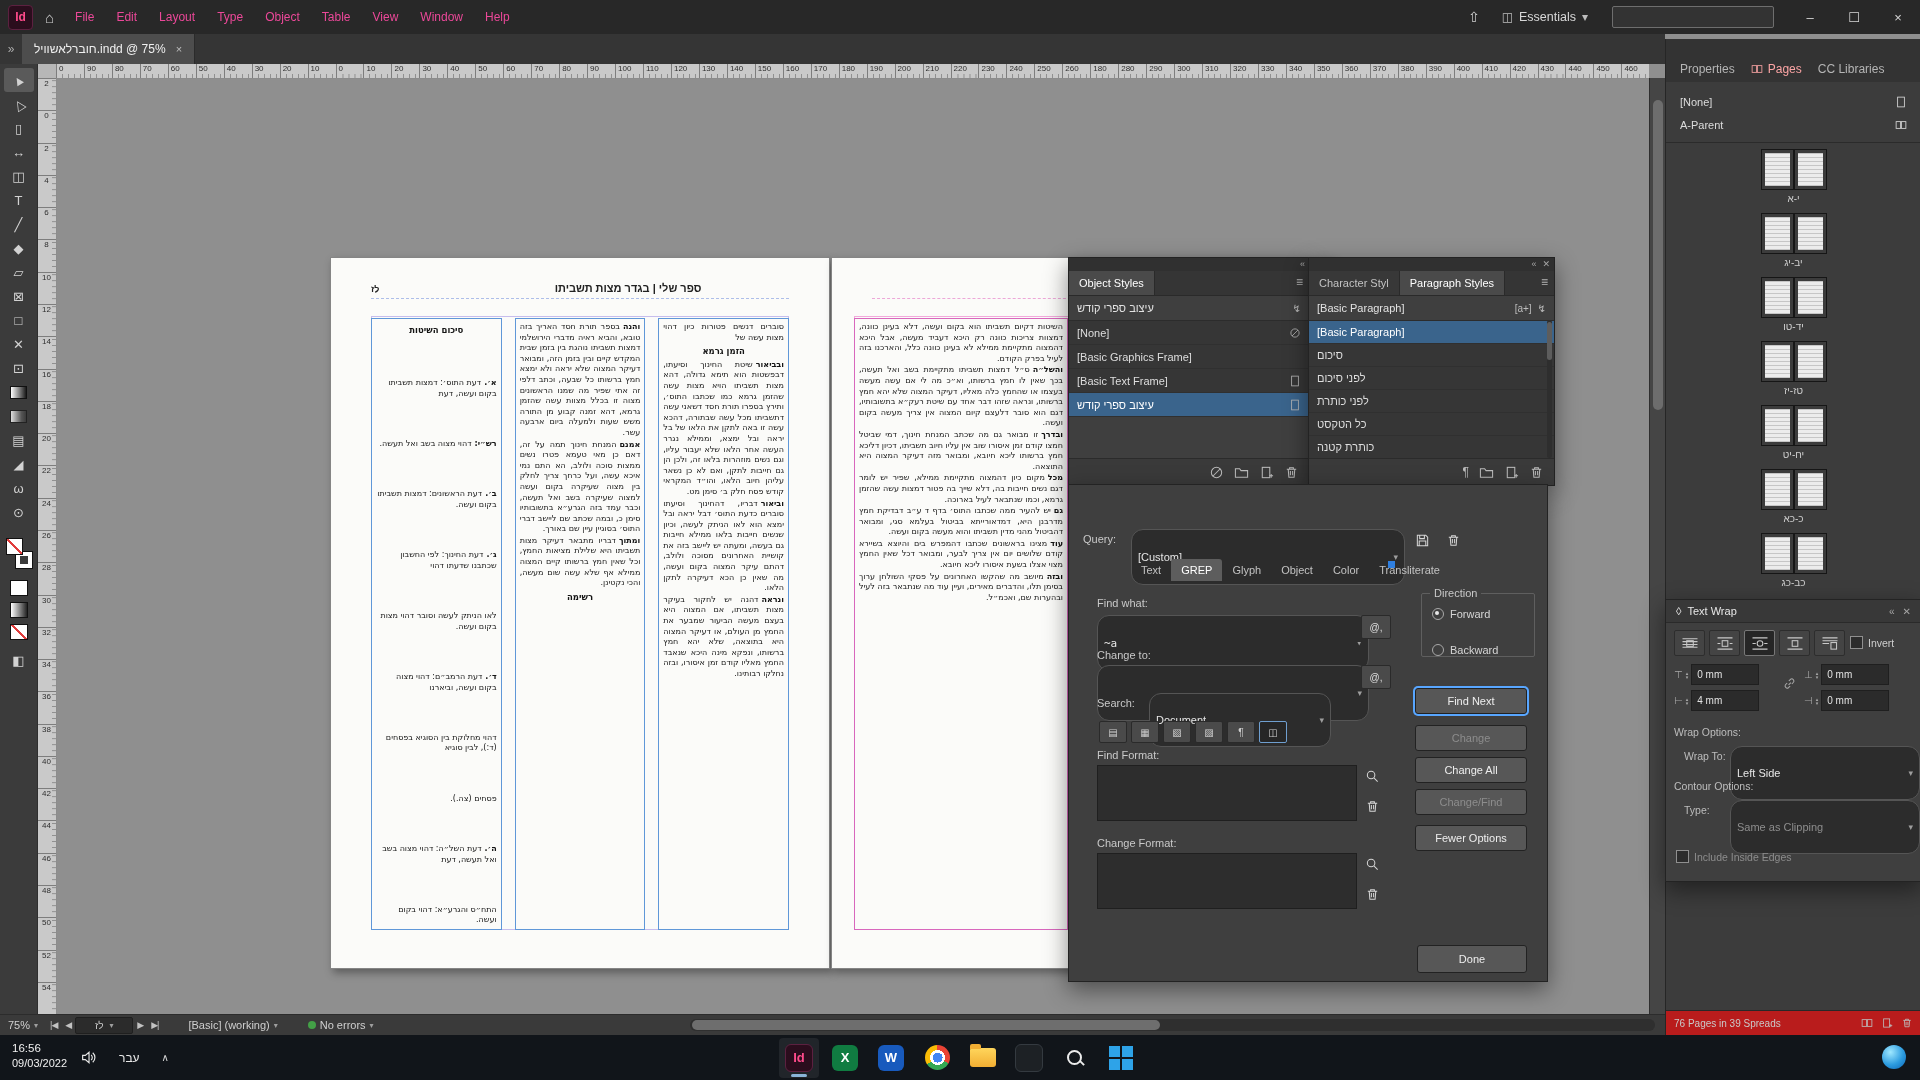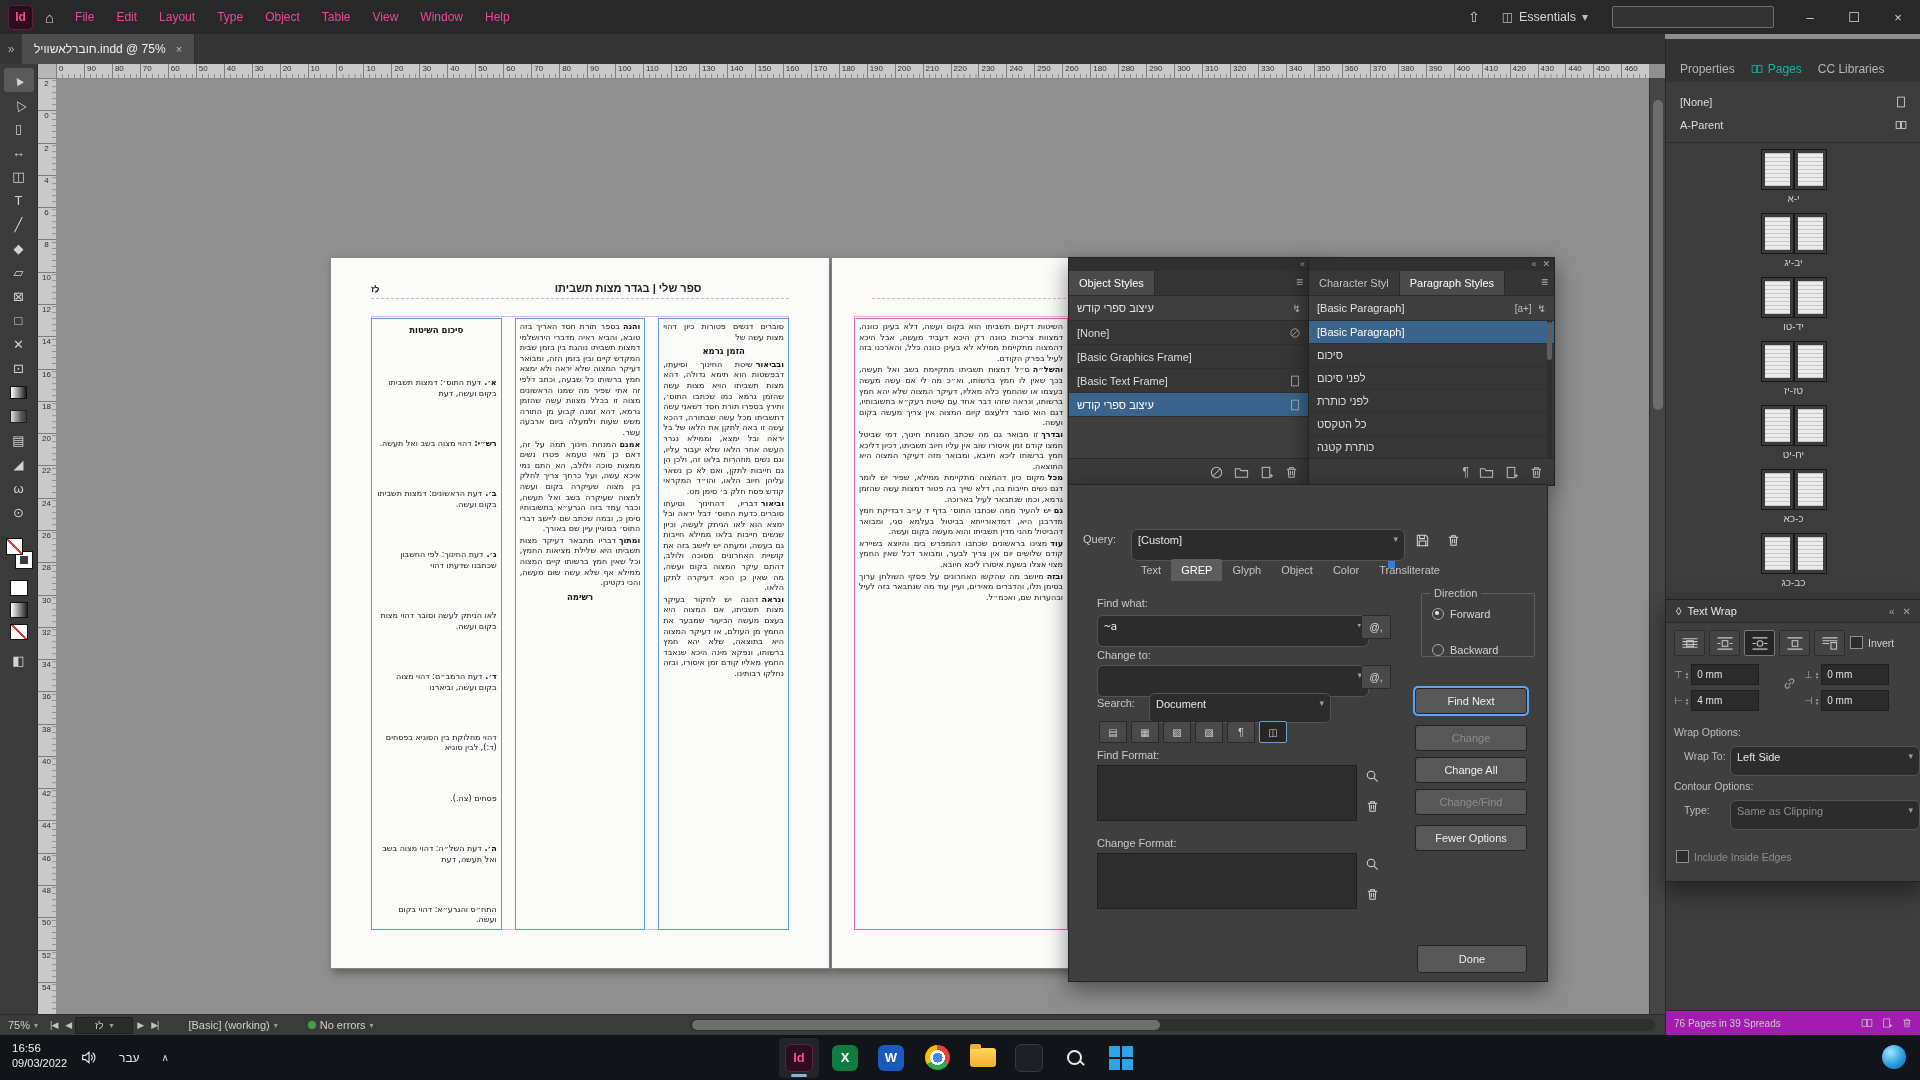--- a/index.html
+++ b/index.html
@@ -97,22 +97,22 @@
   .pbottom{position:absolute;left:0;right:0;bottom:0;height:26px;background:#3a3a3a;border-top:1px solid #2b2b2b;
            display:flex;align-items:center;justify-content:flex-end;gap:10px;padding:0 10px;color:#bdbdbd}
   .pscroll{position:absolute;right:2px;width:5px;background:#2e2e2e;border-radius:3px}
   .pscroll .th{position:absolute;left:0;right:0;top:2px;height:38px;background:#5d5d5d;border-radius:3px}
 
   
   .fc{left:1068px;top:484px;width:478px;height:496px;z-index:50}
   .fctitle{height:26px;display:flex;align-items:center;padding:0 12px;font-size:12px;color:#e8e8e8;border-bottom:1px solid #2c2c2c;background:#383838}
   .fctitle .box{margin-left:auto;width:11px;height:11px;border:1px solid #a8a8a8}
   .flabel{position:absolute;font-size:11px;color:#c9c9c9}
-  .dd{position:absolute;height:22px;background:#2c2c2c;border:1px solid #555;border-radius:6px;display:flex;align-items:flex-start;
-      padding:4px 6px;font-size:11px;color:#e6e6e6}
+  .dd{position:absolute;height:22px;background:#2c2c2c;border:1px solid #555;border-radius:12px;display:flex;align-items:center;
+      padding:16px 6px;font-size:11px;color:#e6e6e6}
   .dd .ar{margin-left:auto;color:#9e9e9e;font-size:9px;padding-left:6px}
   .fctabs{position:absolute;left:62px;top:74px;display:flex;height:22px}
   .ftab{padding:0 10px;display:flex;align-items:center;font-size:11px;color:#c2c2c2;border-radius:3px 3px 0 0}
   .ftab.sel{background:#5d5d5d;color:#fff}
   .qbadge{position:absolute;left:319px;top:76px;width:7px;height:7px;background:#2f7fe0}
   .atbtn{position:absolute;width:28px;height:22px;background:#4a4a4a;border:1px solid #2a2a2a;border-radius:2px;
          font-size:10px;color:#ddd;display:flex;align-items:center;justify-content:center}
   .dirbox{position:absolute;left:352px;top:108px;width:112px;height:62px;border:1px solid #5f5f5f;border-radius:2px}
   .dirleg{position:absolute;left:8px;top:-7px;background:#3f3f3f;padding:0 4px;font-size:11px;color:#c9c9c9}
   .dopt{position:absolute;left:10px;display:flex;align-items:center;gap:6px;font-size:11px;color:#d6d6d6}
@@ -126,32 +126,32 @@
   .sideic{position:absolute;color:#bdbdbd}
   .sicrow{position:absolute;left:30px;top:236px;display:flex;gap:4px}
   .sic{width:26px;height:20px;background:#4a4a4a;border:1px solid #2a2a2a;border-radius:2px;display:flex;align-items:center;
        justify-content:center;font-size:10px;color:#cfcfcf}
   .sic.sel{background:#262626;border-color:#6f9fd0}
 
   
   .dock{left:1665px;top:39px;width:255px;height:996px;background:#3c3c3c;border-left:1px solid #262626;z-index:20}
   .docktabs{height:37px;display:flex;align-items:flex-end;padding:0 8px 6px 14px;gap:16px;background:#333}
   .dtab{font-size:12px;color:#b5b5b5;display:flex;align-items:center;gap:5px}
-  .dtab.sel{color:#14b8a6}
+  .dtab.sel{color:#fca5a5}
   .prow{height:23px;display:flex;align-items:center;justify-content:space-between;padding:0 14px;font-size:11px;color:#dcdcdc}
   .dsep{height:1px;background:#2b2b2b;margin:6px 0}
   .spreadlist{display:flex;flex-direction:column;align-items:center}
   .spread{display:flex;flex-direction:column;align-items:center;margin-bottom:9px}
   .thumbs{display:flex}
   .pg{width:25px;height:33px;background:#ececec;border:1px solid #161616;padding:3px;background-clip:content-box;
       background-image:repeating-linear-gradient(to bottom,transparent 0 3px,#c6c6c6 3px 4px)}
   .spread.sel .pg{background-color:#bcd7f2}
   .plabel{font-size:10px;color:#cfcfcf;margin-top:3px;direction:rtl;padding:0 8px;border-radius:2px}
   .spread.sel .plabel{background:var(--page-label-blue,#2f80d6);color:#fff}
-  .dockfoot{position:absolute;left:0;right:0;bottom:0;height:24px;background:#a21caf;border-top:1px solid #282828;
+  .dockfoot{position:absolute;left:0;right:0;bottom:0;height:24px;background:#b91c1c;border-top:1px solid #282828;
             display:flex;align-items:center;padding:0 8px;font-size:10px;color:#c9c9c9;gap:8px}
   .dockfoot .icons{margin-left:auto;display:flex;gap:8px;color:#bdbdbd}
 
   
   .tw{left:1665px;top:599px;width:255px;height:281px;z-index:40}
   .twtitle{height:22px;display:flex;align-items:center;gap:6px;padding:0 10px;font-size:11px;color:#e6e6e6;
            background:#383838;border-bottom:1px solid #2a2a2a}
   .twtitle .right{margin-left:auto;display:flex;gap:8px;color:#a5a5a5;font-size:10px}
   .wrow{position:absolute;left:8px;top:30px;display:flex;gap:4px}
   .wbtn{width:29px;height:24px;border:1px solid #2d2d2d;border-radius:2px;display:flex;align-items:center;justify-content:center;color:#c9c9c9;background:#444}

